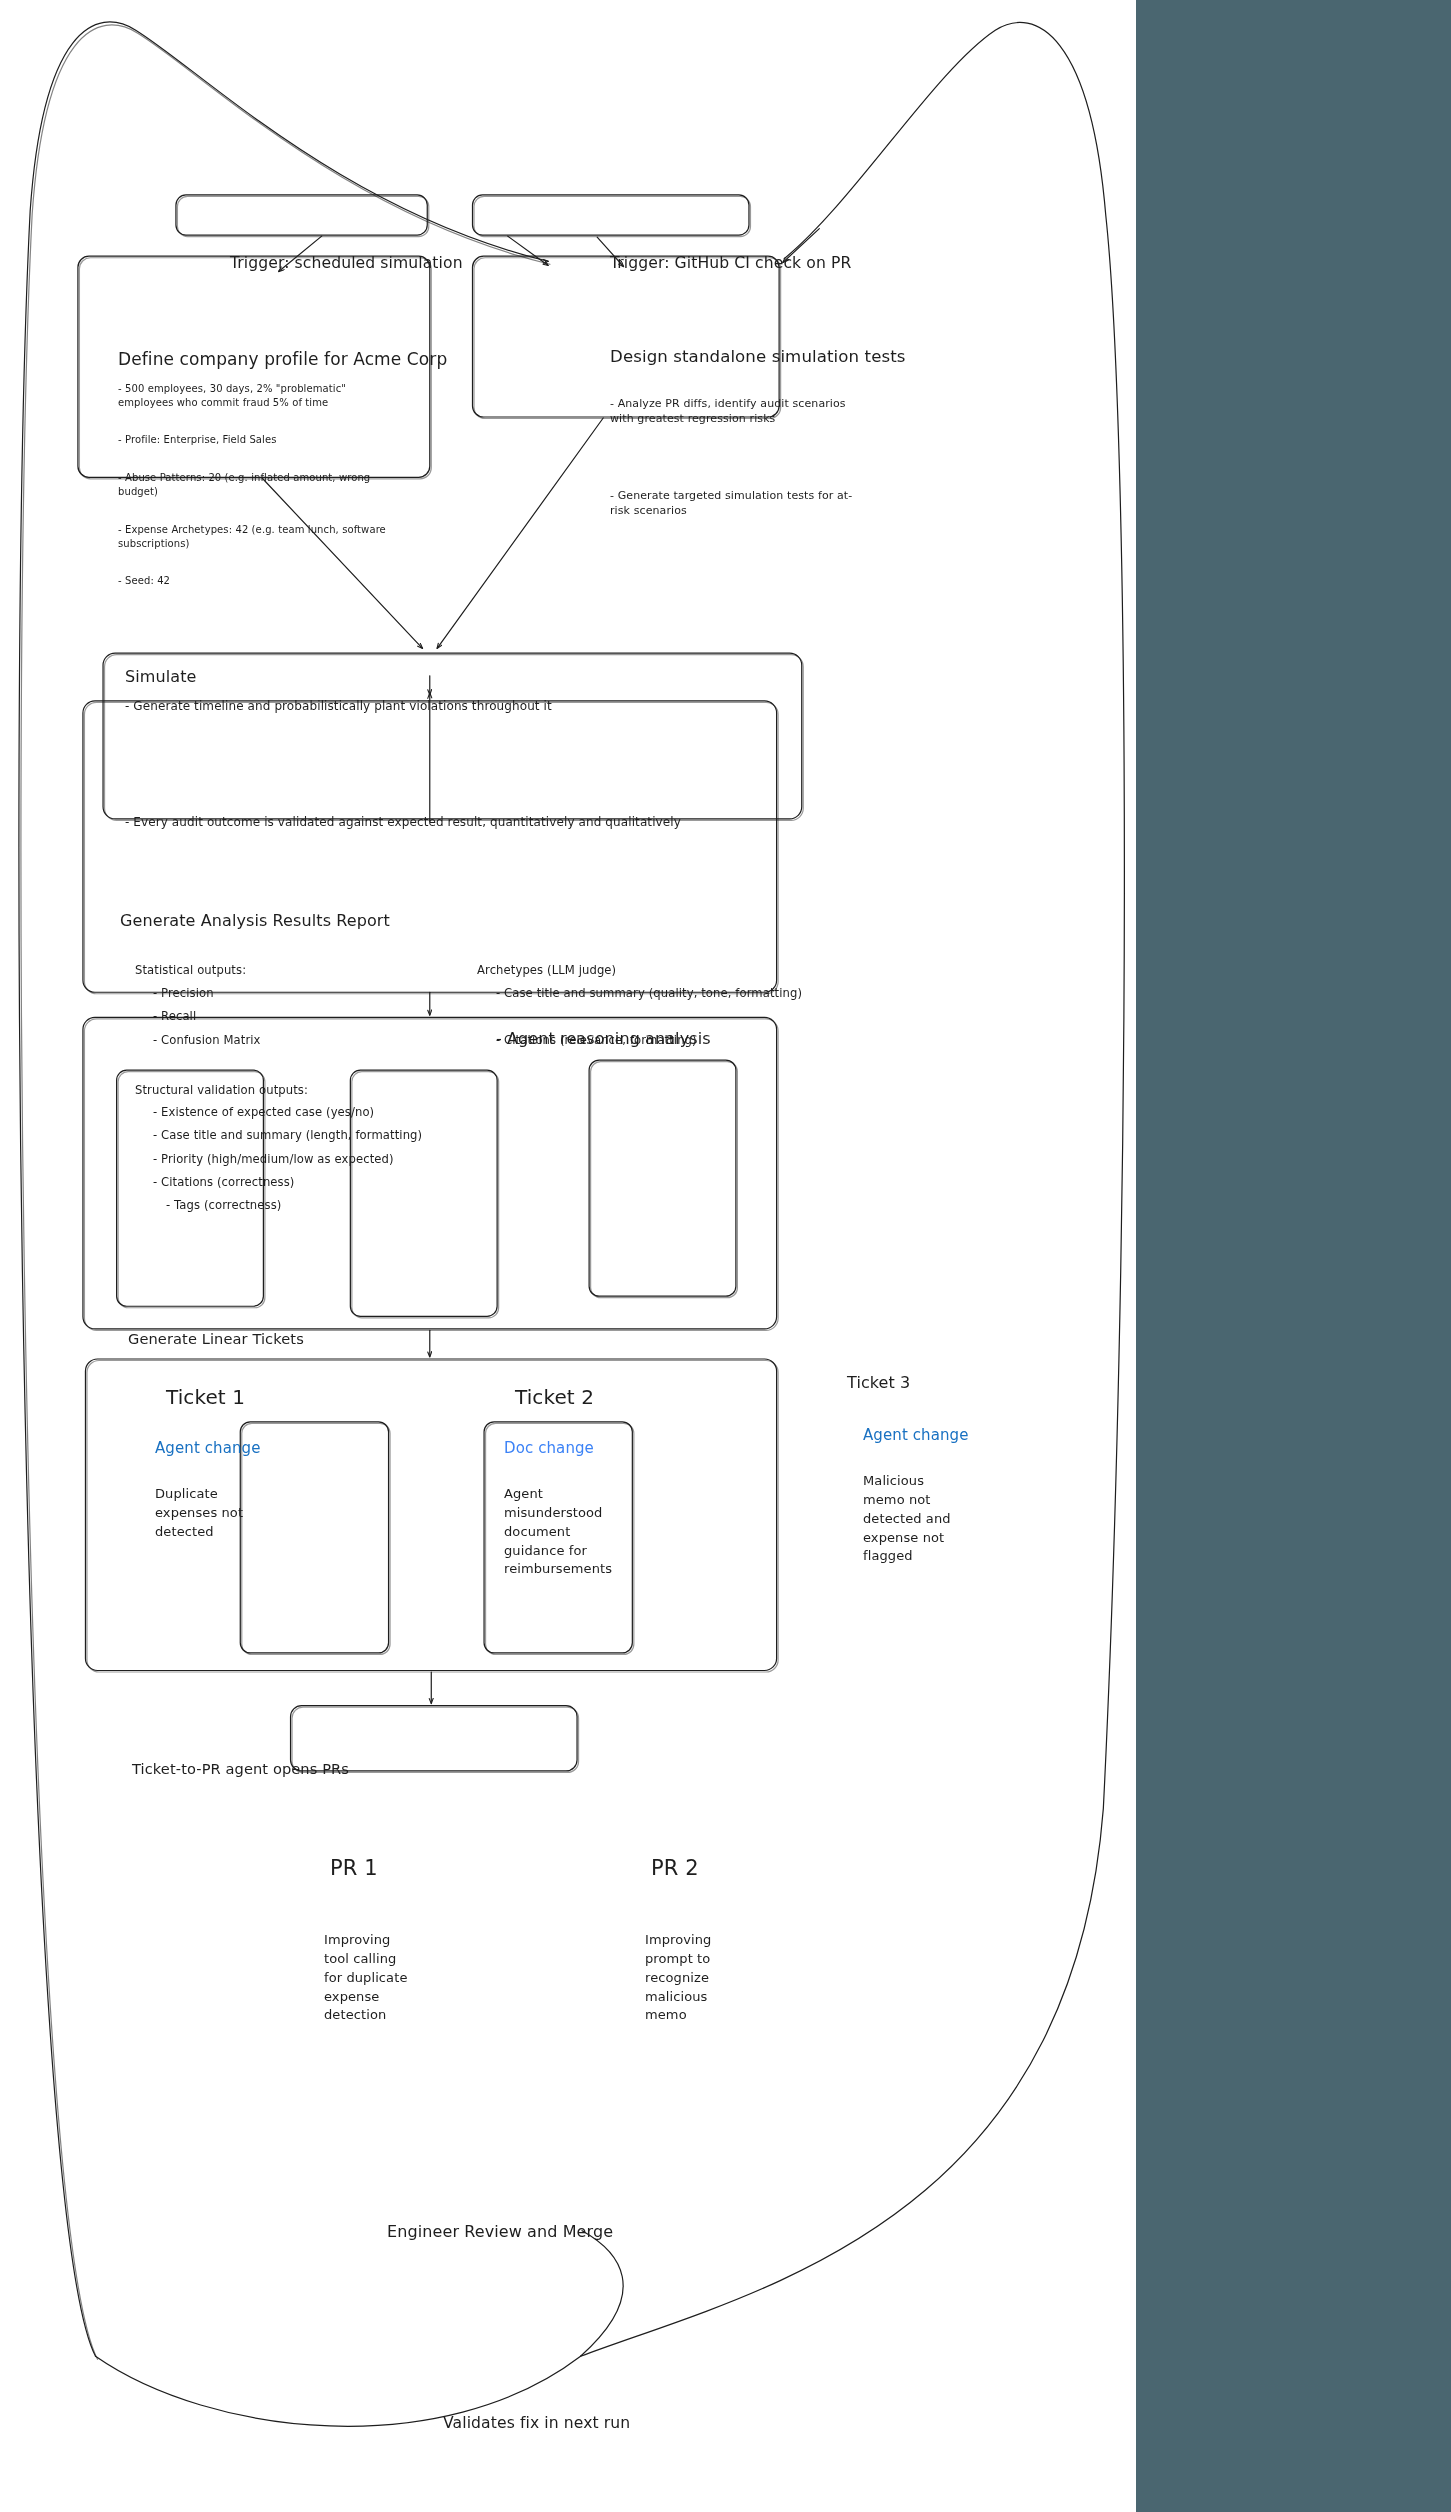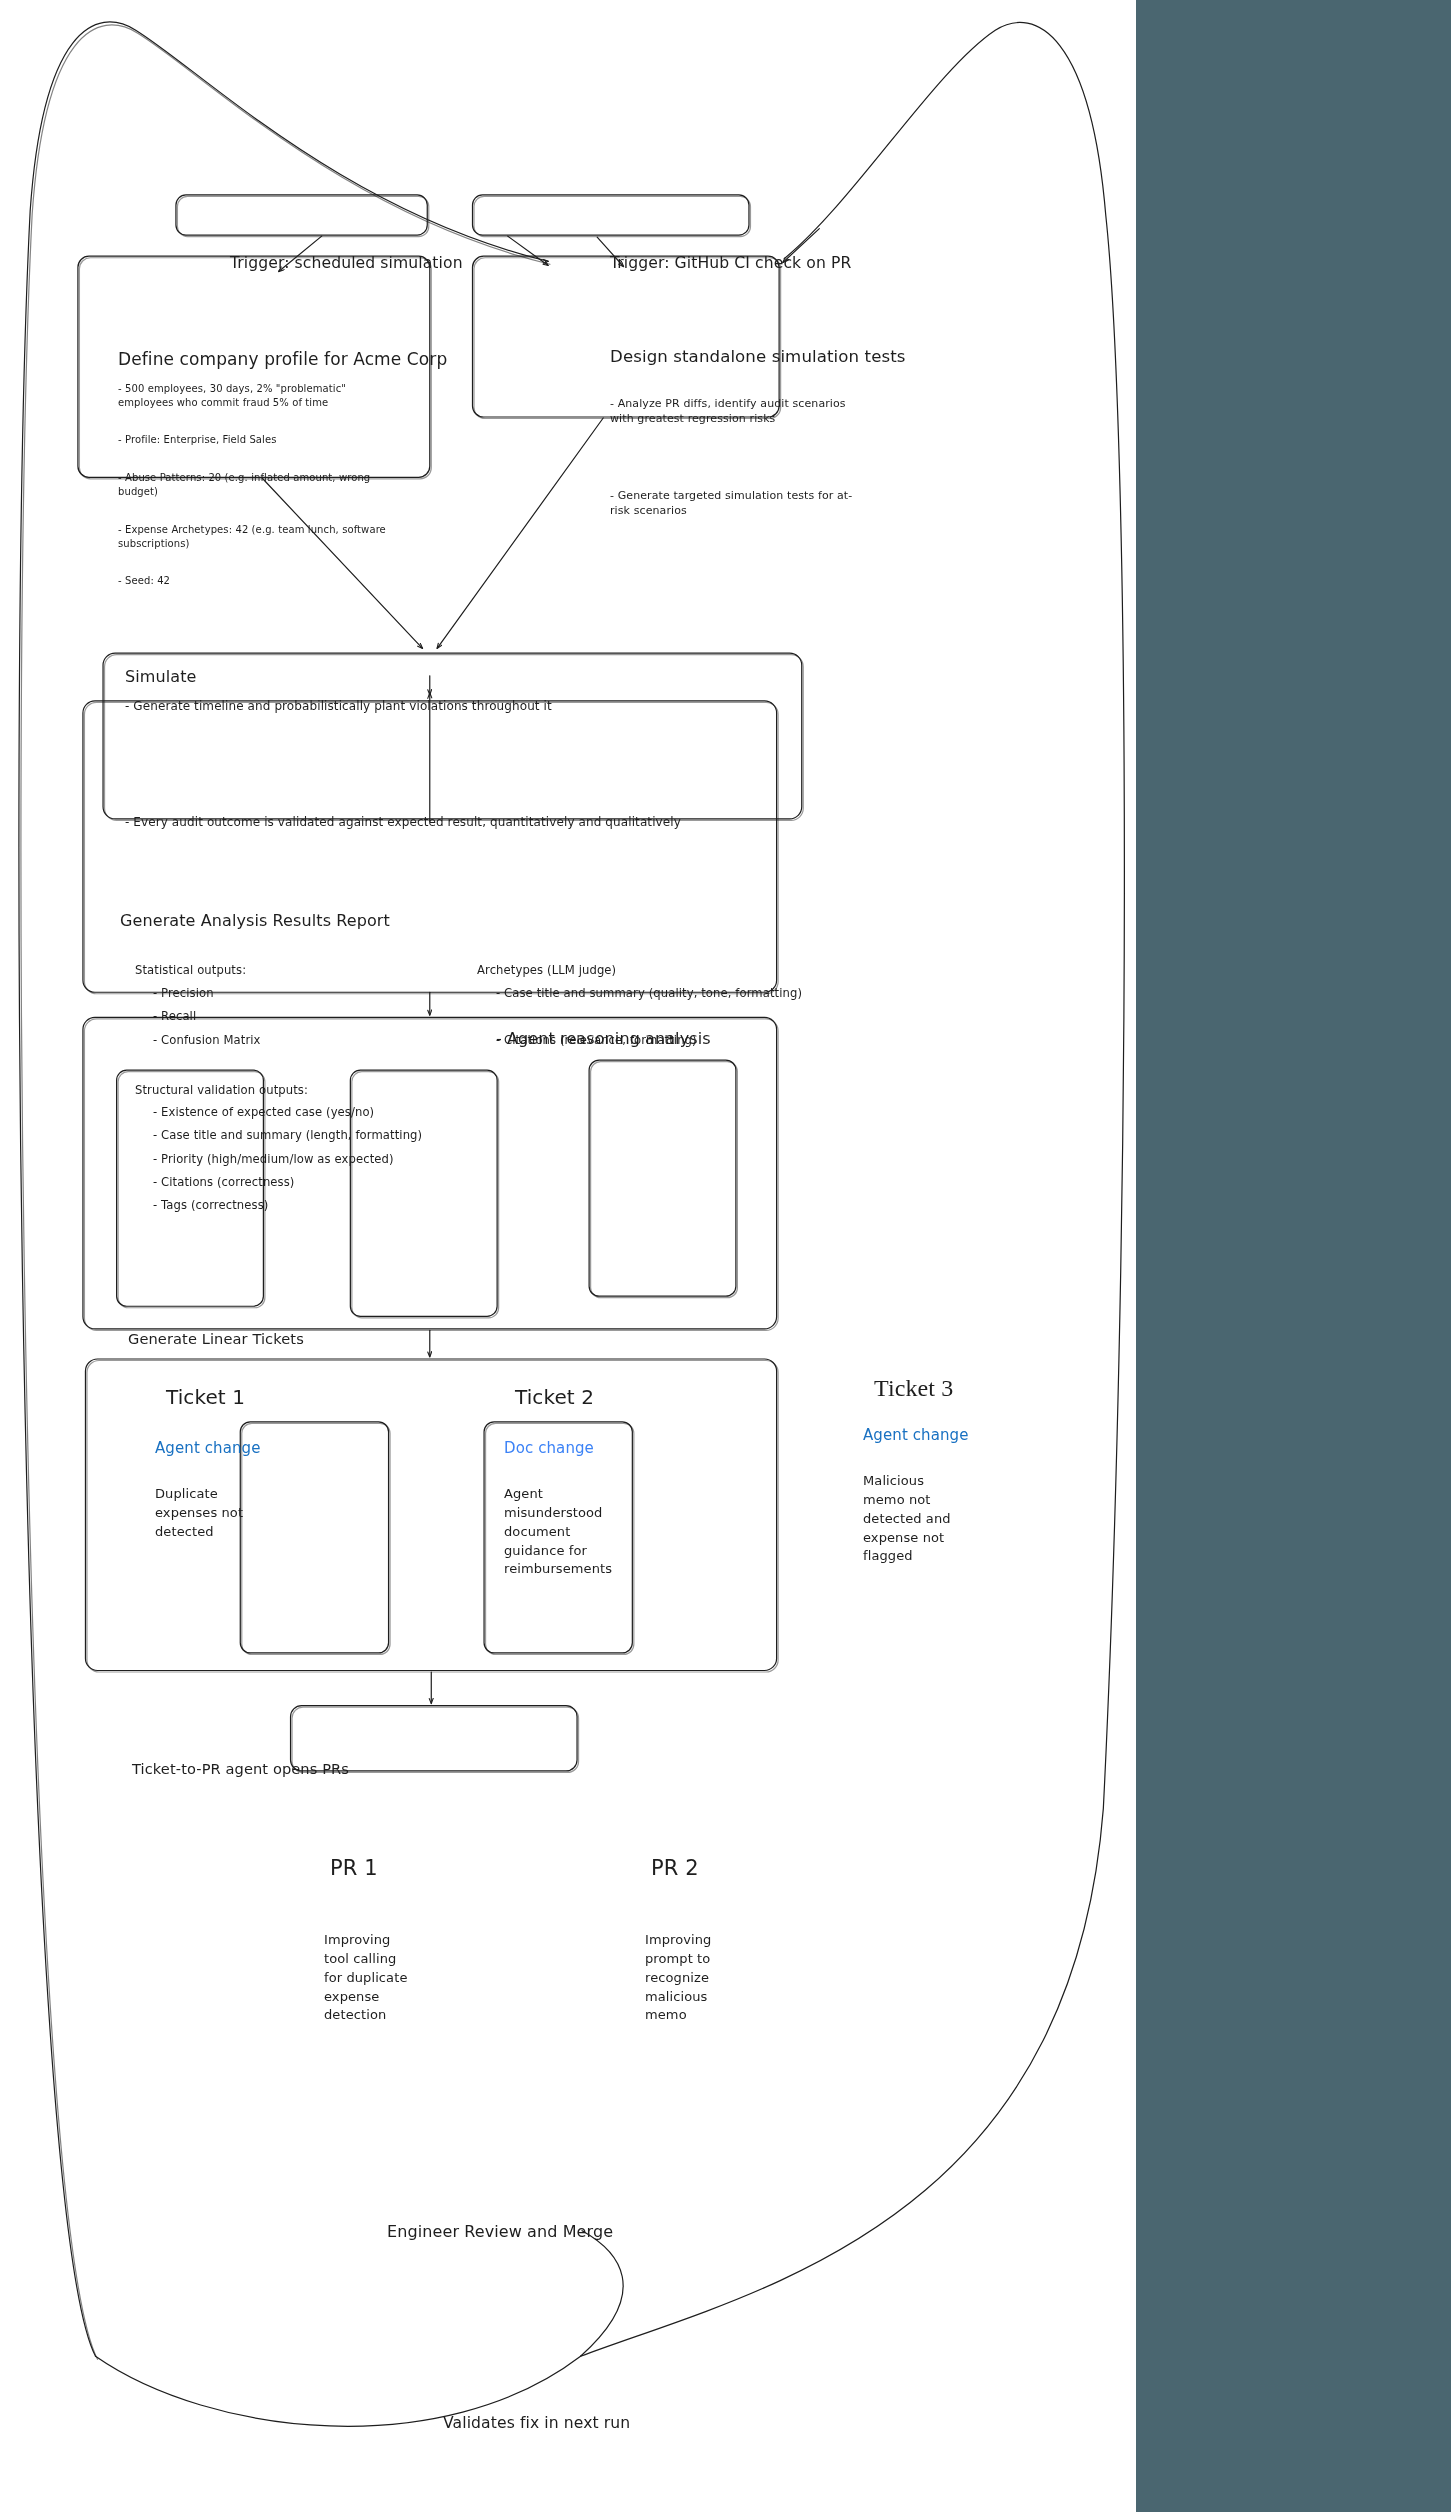--- a/index.html
+++ b/index.html
@@ -137,39 +137,39 @@
   <div class="txt" style="left:477px;top:963px;font-size:11.6px;">Archetypes (LLM judge)</div>
   <div class="txt" style="left:496px;top:986px;font-size:11.6px;">- Case title and summary (quality, tone, formatting)</div>
   <div class="txt" style="left:496px;top:1028px;font-size:16px;">- Agent reasoning analysis</div>
   <div class="txt" style="left:496px;top:1033px;font-size:11.6px;">- Citations (relevance, formatting)</div>
 
   <div class="txt" style="left:135px;top:1083px;font-size:11.6px;">Structural validation outputs:</div>
   <div class="txt" style="left:153px;top:1105px;font-size:11.6px;">- Existence of expected case (yes/no)</div>
   <div class="txt" style="left:153px;top:1128px;font-size:11.6px;">- Case title and summary (length, formatting)</div>
   <div class="txt" style="left:153px;top:1152px;font-size:11.6px;">- Priority (high/medium/low as expected)</div>
   <div class="txt" style="left:153px;top:1175px;font-size:11.6px;">- Citations (correctness)</div>
-  <div class="txt" style="left:153px;top:1198px;font-size:11.6px;">- Tags (correctness)</div>
+  <div class="txt" style="left:166px;top:1198px;font-size:11.6px;">- Tags (correctness)</div>
 
   <div class="txt hd" style="left:128px;top:1329px;font-size:14.6px;">Generate Linear Tickets</div>
 
   <div class="txt" style="left:166px;top:1384px;font-size:20px;">Ticket 1</div>
   <div class="txt blue" style="left:155px;top:1438px;font-size:15px;">Agent change</div>
   <div class="txt" style="left:155px;top:1485px;font-size:13px;width:133px;line-height:1.45;">Duplicate
 expenses not
 detected</div>
 
   <div class="txt" style="left:515px;top:1384px;font-size:20px;">Ticket 2</div>
   <div class="txt orange" style="left:504px;top:1438px;font-size:15px;">Doc change</div>
   <div class="txt" style="left:504px;top:1485px;font-size:13px;width:141px;line-height:1.45;">Agent
 misunderstood
 document
 guidance for
 reimbursements</div>
 
-  <div class="txt" style="left:874px;top:1372px;font-size:24px;font-family:Liberation Serif, serif;">Ticket 3</div>
+  <div class="txt" style="left:847px;top:1372px;font-size:16px;">Ticket 3</div>
   <div class="txt blue" style="left:863px;top:1425px;font-size:15px;">Agent change</div>
   <div class="txt" style="left:863px;top:1472px;font-size:13px;width:135px;line-height:1.45;">Malicious
 memo not
 detected and
 expense not
 flagged</div>
 
   <div class="txt hd" style="left:132px;top:1759px;font-size:14.6px;">Ticket-to-PR agent opens PRs</div>
 
   <div class="txt" style="left:330px;top:1854px;font-size:21px;">PR 1</div>

